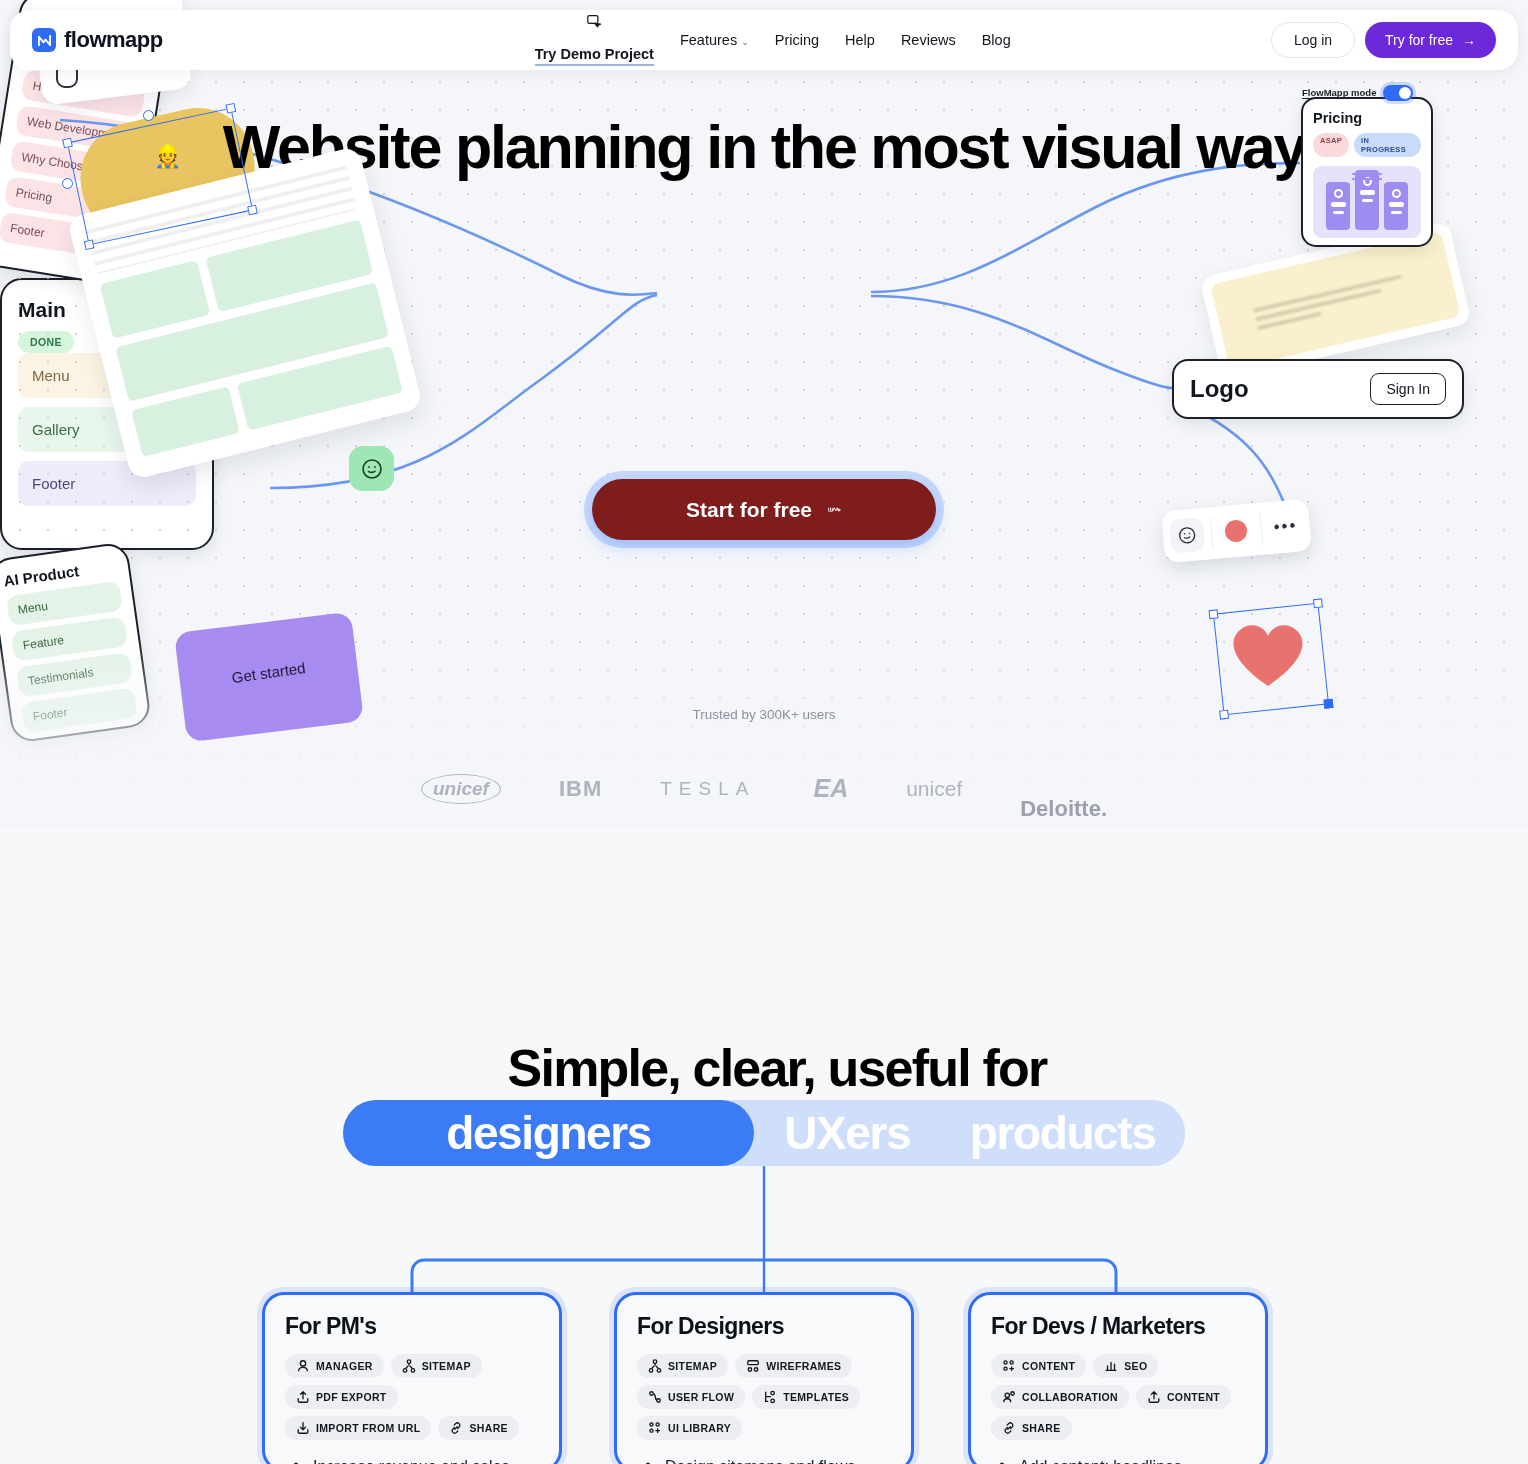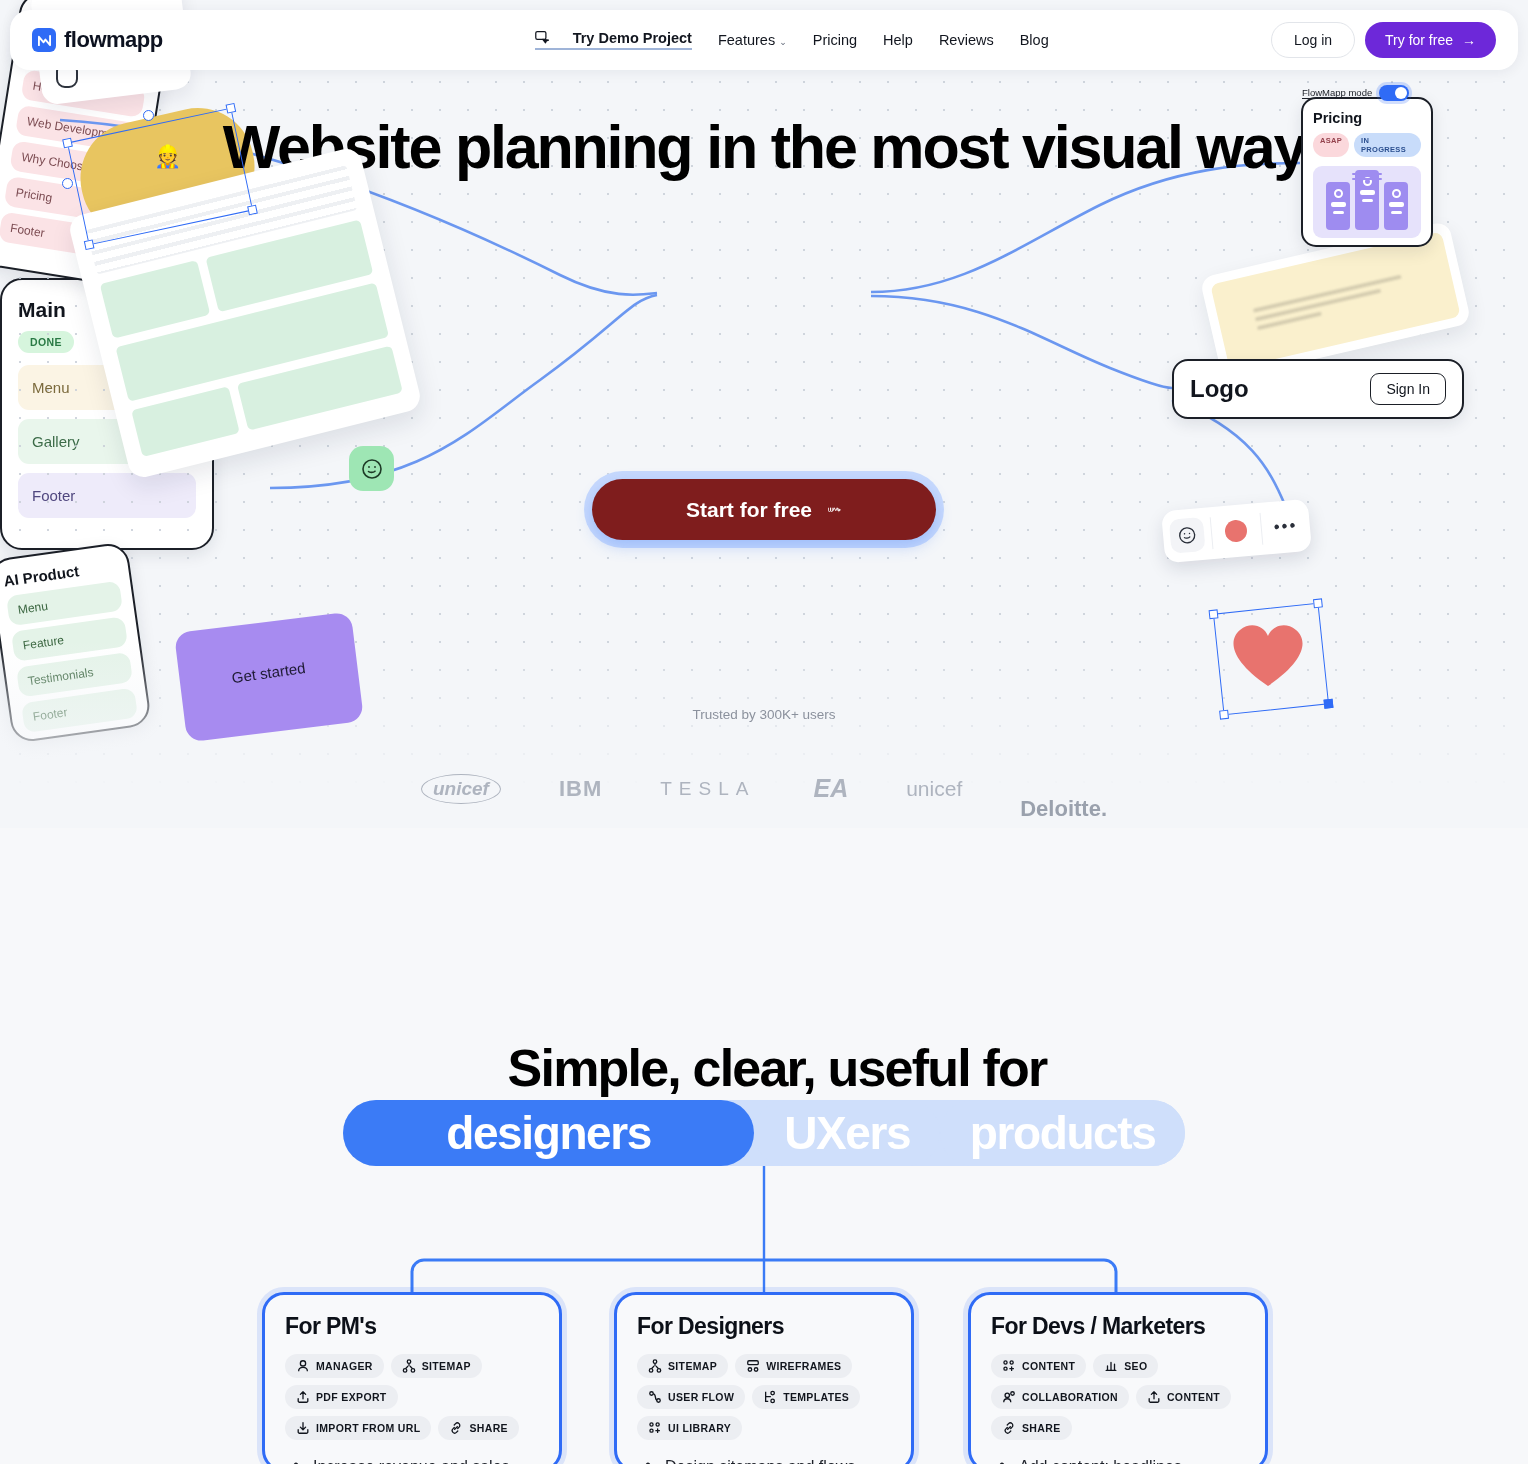--- a/index.html
+++ b/index.html
@@ -33,22 +33,22 @@
   }
   .brand { display:flex; align-items:center; gap:8px; margin-left: 22px; }
   .brand-mark {
     width: 24px; height: 24px; border-radius: 6px; background: #2f6bf6;
     display:flex; align-items:center; justify-content:center;
   }
   .brand-word { font-size: 22px; font-weight: 700; color:#0d1220; letter-spacing:-.5px; }
 
   .nav { display: flex; align-items: center; gap: 26px; margin-left: 372px; }
   .nav-item { font-size: 14.5px; color:#12161f; cursor:pointer; white-space:nowrap; }
-  .nav-demo { display:flex; gap:24px; font-weight:600;
-              border-bottom: 2px solid #9fb4d8; padding-bottom:2px; }
+  .nav-demo { display:flex; align-items:center; gap:18px; font-weight:600;
+              border-bottom: 2px solid #9fb4d8; padding-bottom:2px;flex-direction:column; }
   .nav-caret { font-size: 9px; color:#606878; margin-left:4px; }
 
   .header-right { margin-left:auto; margin-right: 22px; display:flex; align-items:center; gap:10px; }
   .btn-login {
     border:1px solid #e2e5ea; border-radius: 999px; padding: 9px 22px;
     font-size:14px; color:#12161f; background:#fff; cursor:pointer;
   }
   .btn-try {
     background:#6d28d9; color:#fff; border-radius: 999px; padding: 10px 20px;
     font-size:14px; display:flex; align-items:center; gap:9px; cursor:pointer; border:none;
@@ -68,21 +68,21 @@
     box-shadow: 0 5px 16px rgba(15,25,50,.10);
   }
   .node-title { font-weight:700; color:#11151d; }
   .node-row { border-radius:11px; font-size:14px; }
 
   
   .main-node { left:657px; top:152px; width:214px; height:272px; z-index:20; padding:18px 16px 16px; }
   .main-node .node-title { font-size:21px; margin-bottom:9px; }
   .badge-done {
     display:inline-block; background:#d6f5dd; color:#2a7a45; font-size:10.5px; font-weight:700;
-    letter-spacing:.4px; padding:5px 12px; border-radius:999px; margin-bottom:12px;
+    letter-spacing:.4px; padding:5px 12px; border-radius:999px; 
   }
   .main-node .node-row { height:45px; display:flex; align-items:center; padding-left:14px; margin-bottom:9px;
                          font-size:15px; }
   .r-menu  { background:#fbf4e4; color:#7b6a3c; }
   .r-gal   { background:#e9f6ec; color:#3c6b48; }
   .r-foot  { background:#eeebfa; color:#50477f; }
 
   
   .services-node {
     left:114px; top:368px; width:152px; height:278px; z-index:18;
@@ -161,21 +161,21 @@
           align-items:center; gap:4px; padding-top:7px; }
   .pcol .dot { width:9px; height:9px; border-radius:50%; border:2px solid #fff; }
   .pcol .ln { width:15px; height:5px; background:#fff; border-radius:2px; }
   .pcol .ln.s { width:11px; height:3px; }
   .pcol.mid { height:60px; } .pcol.side { height:48px; }
   .pcap { position:absolute; top:4px; left:50%; transform:translateX(-50%); width:30px; }
   .pcap i { display:block; height:2.5px; background:#9e8cf0; border-radius:2px; margin:2.5px 0; }
 
   
   .fm-mode { position:absolute; left:1302px; top:85px; z-index:26; display:flex; align-items:center; gap:7px; }
-  .fm-mode-label { font-size:9.5px; font-weight:400; color:#1b1f27; border-bottom:1px solid #1b1f27; }
+  .fm-mode-label { font-size:9.5px; font-weight:700; color:#1b1f27; border-bottom:1px solid #1b1f27; }
   .fm-toggle { width:30px; height:16px; border-radius:999px; background:#2f6bf6; position:relative;
                box-shadow:0 0 0 3px rgba(47,107,246,.22); }
   .fm-toggle::after { content:""; position:absolute; right:2px; top:2px; width:12px; height:12px;
                       border-radius:50%; background:#fff; }
 
   
   .logobar {
     position:absolute; left:1172px; top:359px; width:292px; height:60px;
     border:2.5px solid #1b1f27; border-radius:16px; background:#fff; z-index:19;
     display:flex; align-items:center; justify-content:space-between; padding:0 16px;

